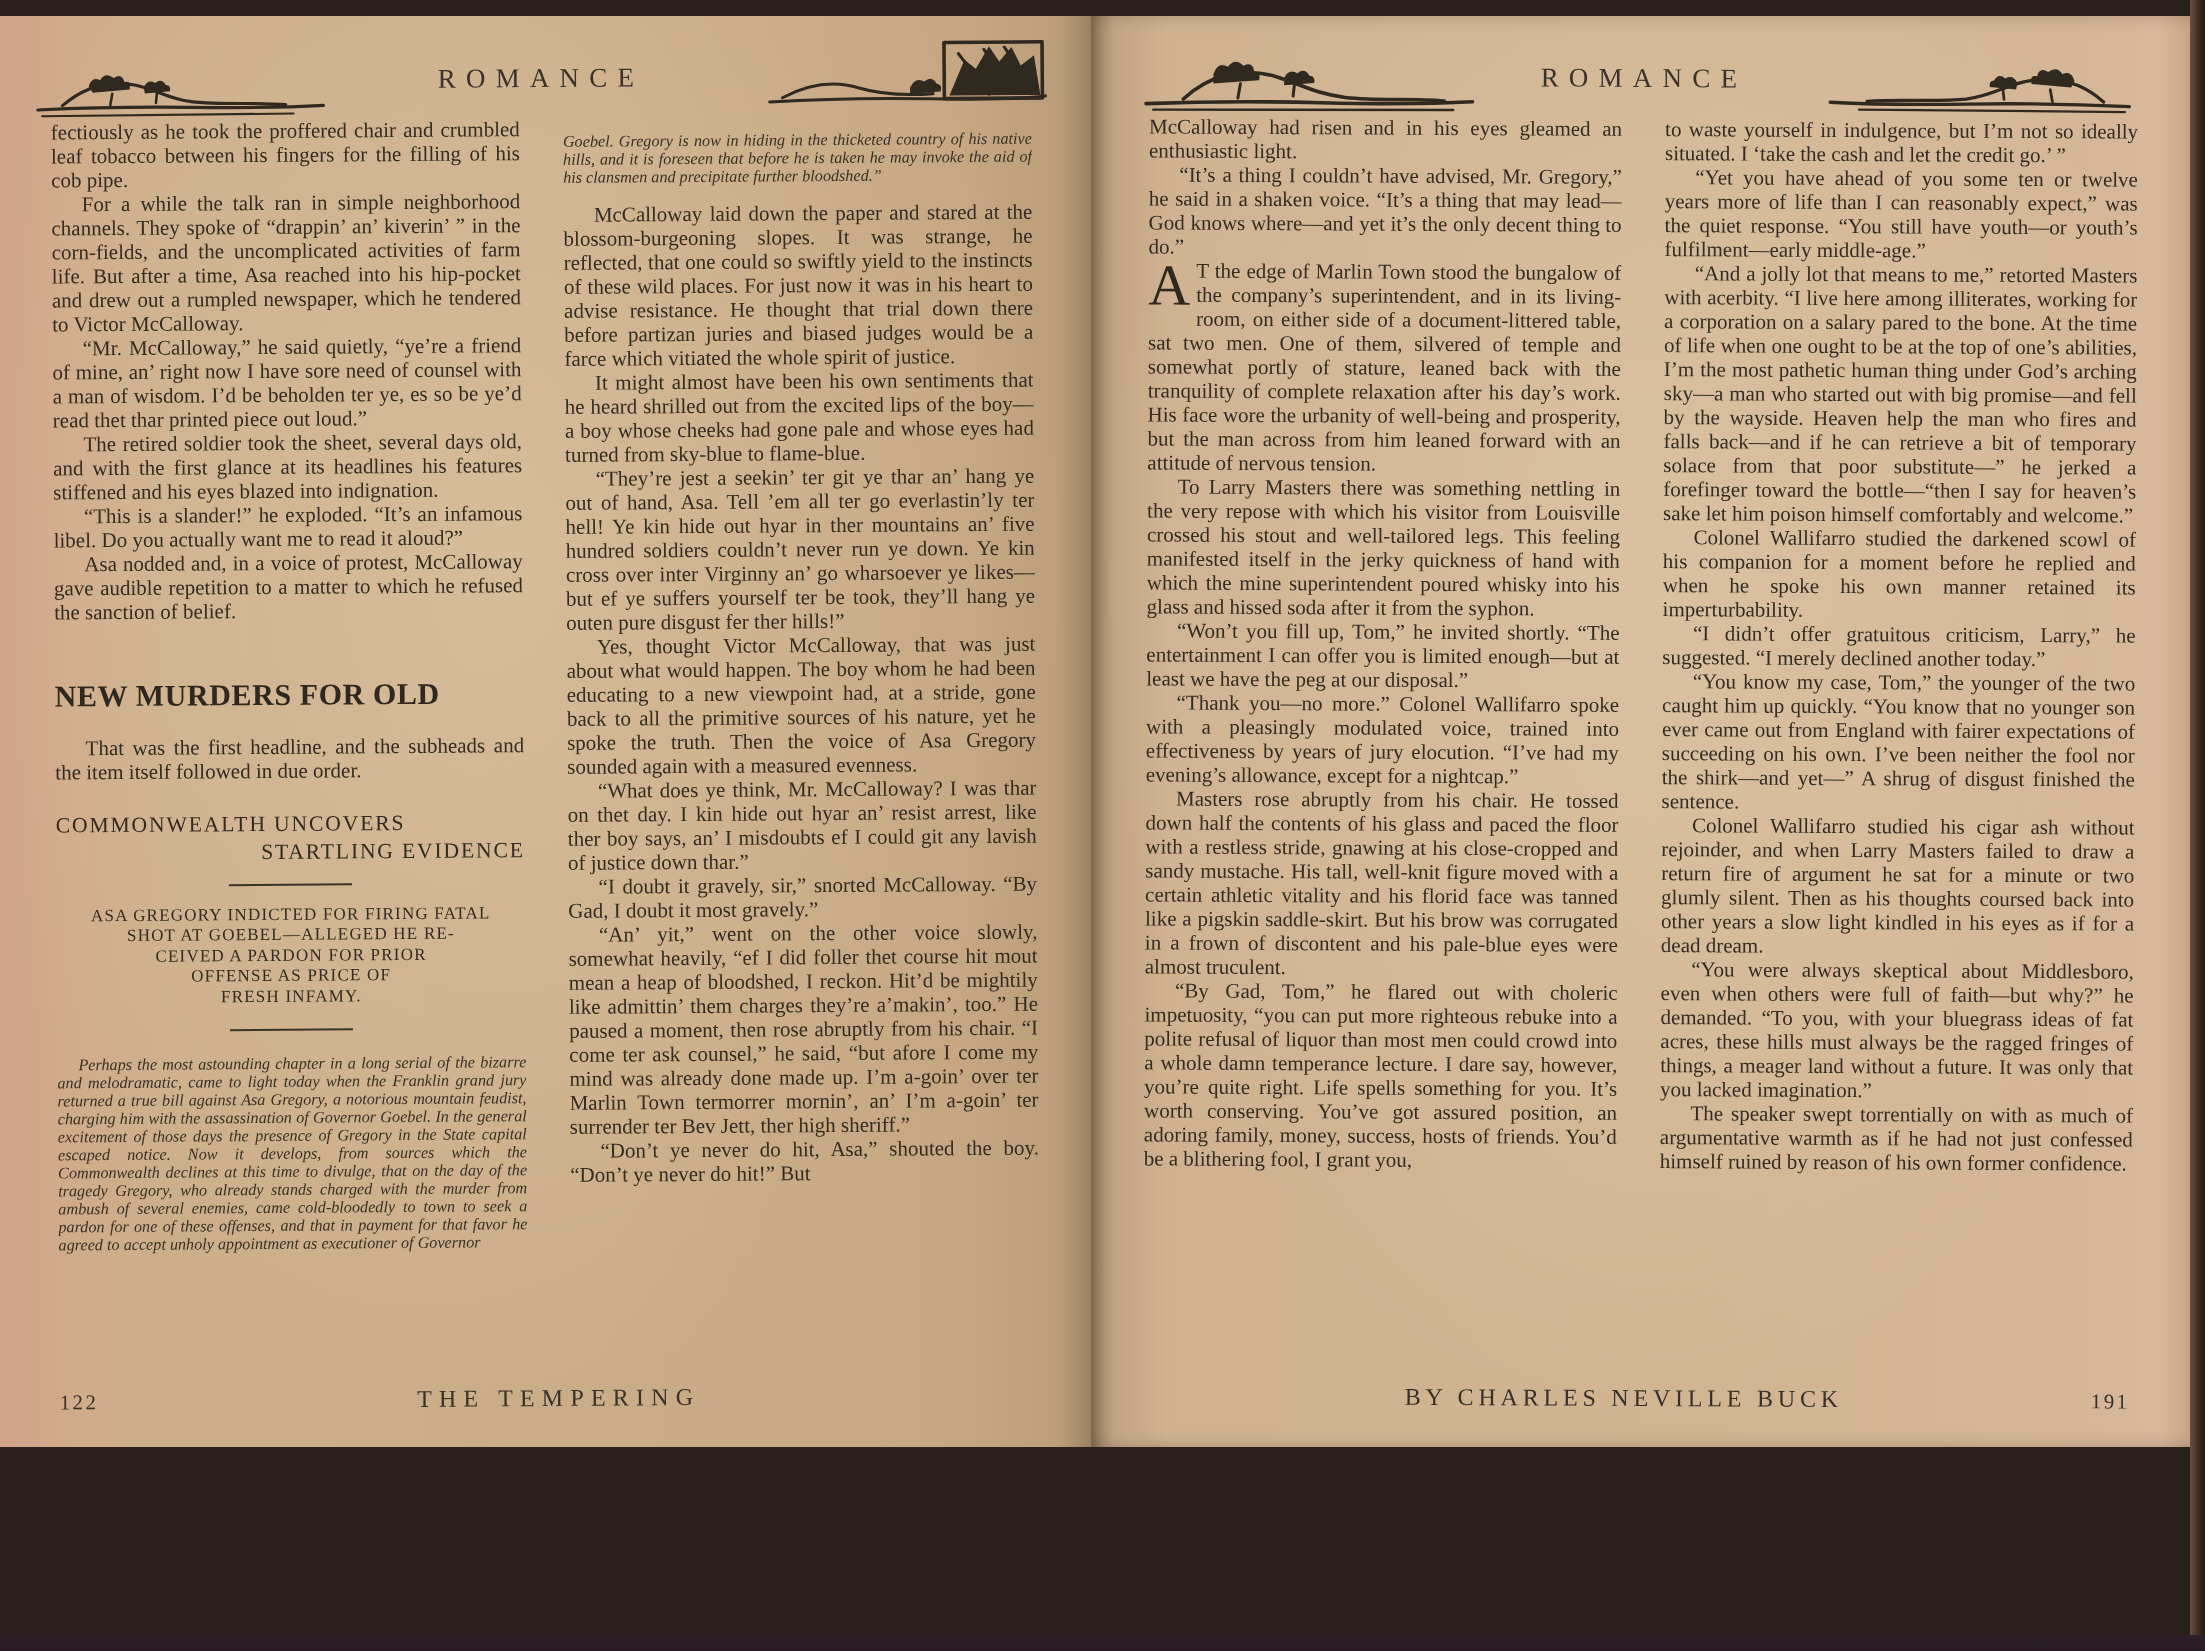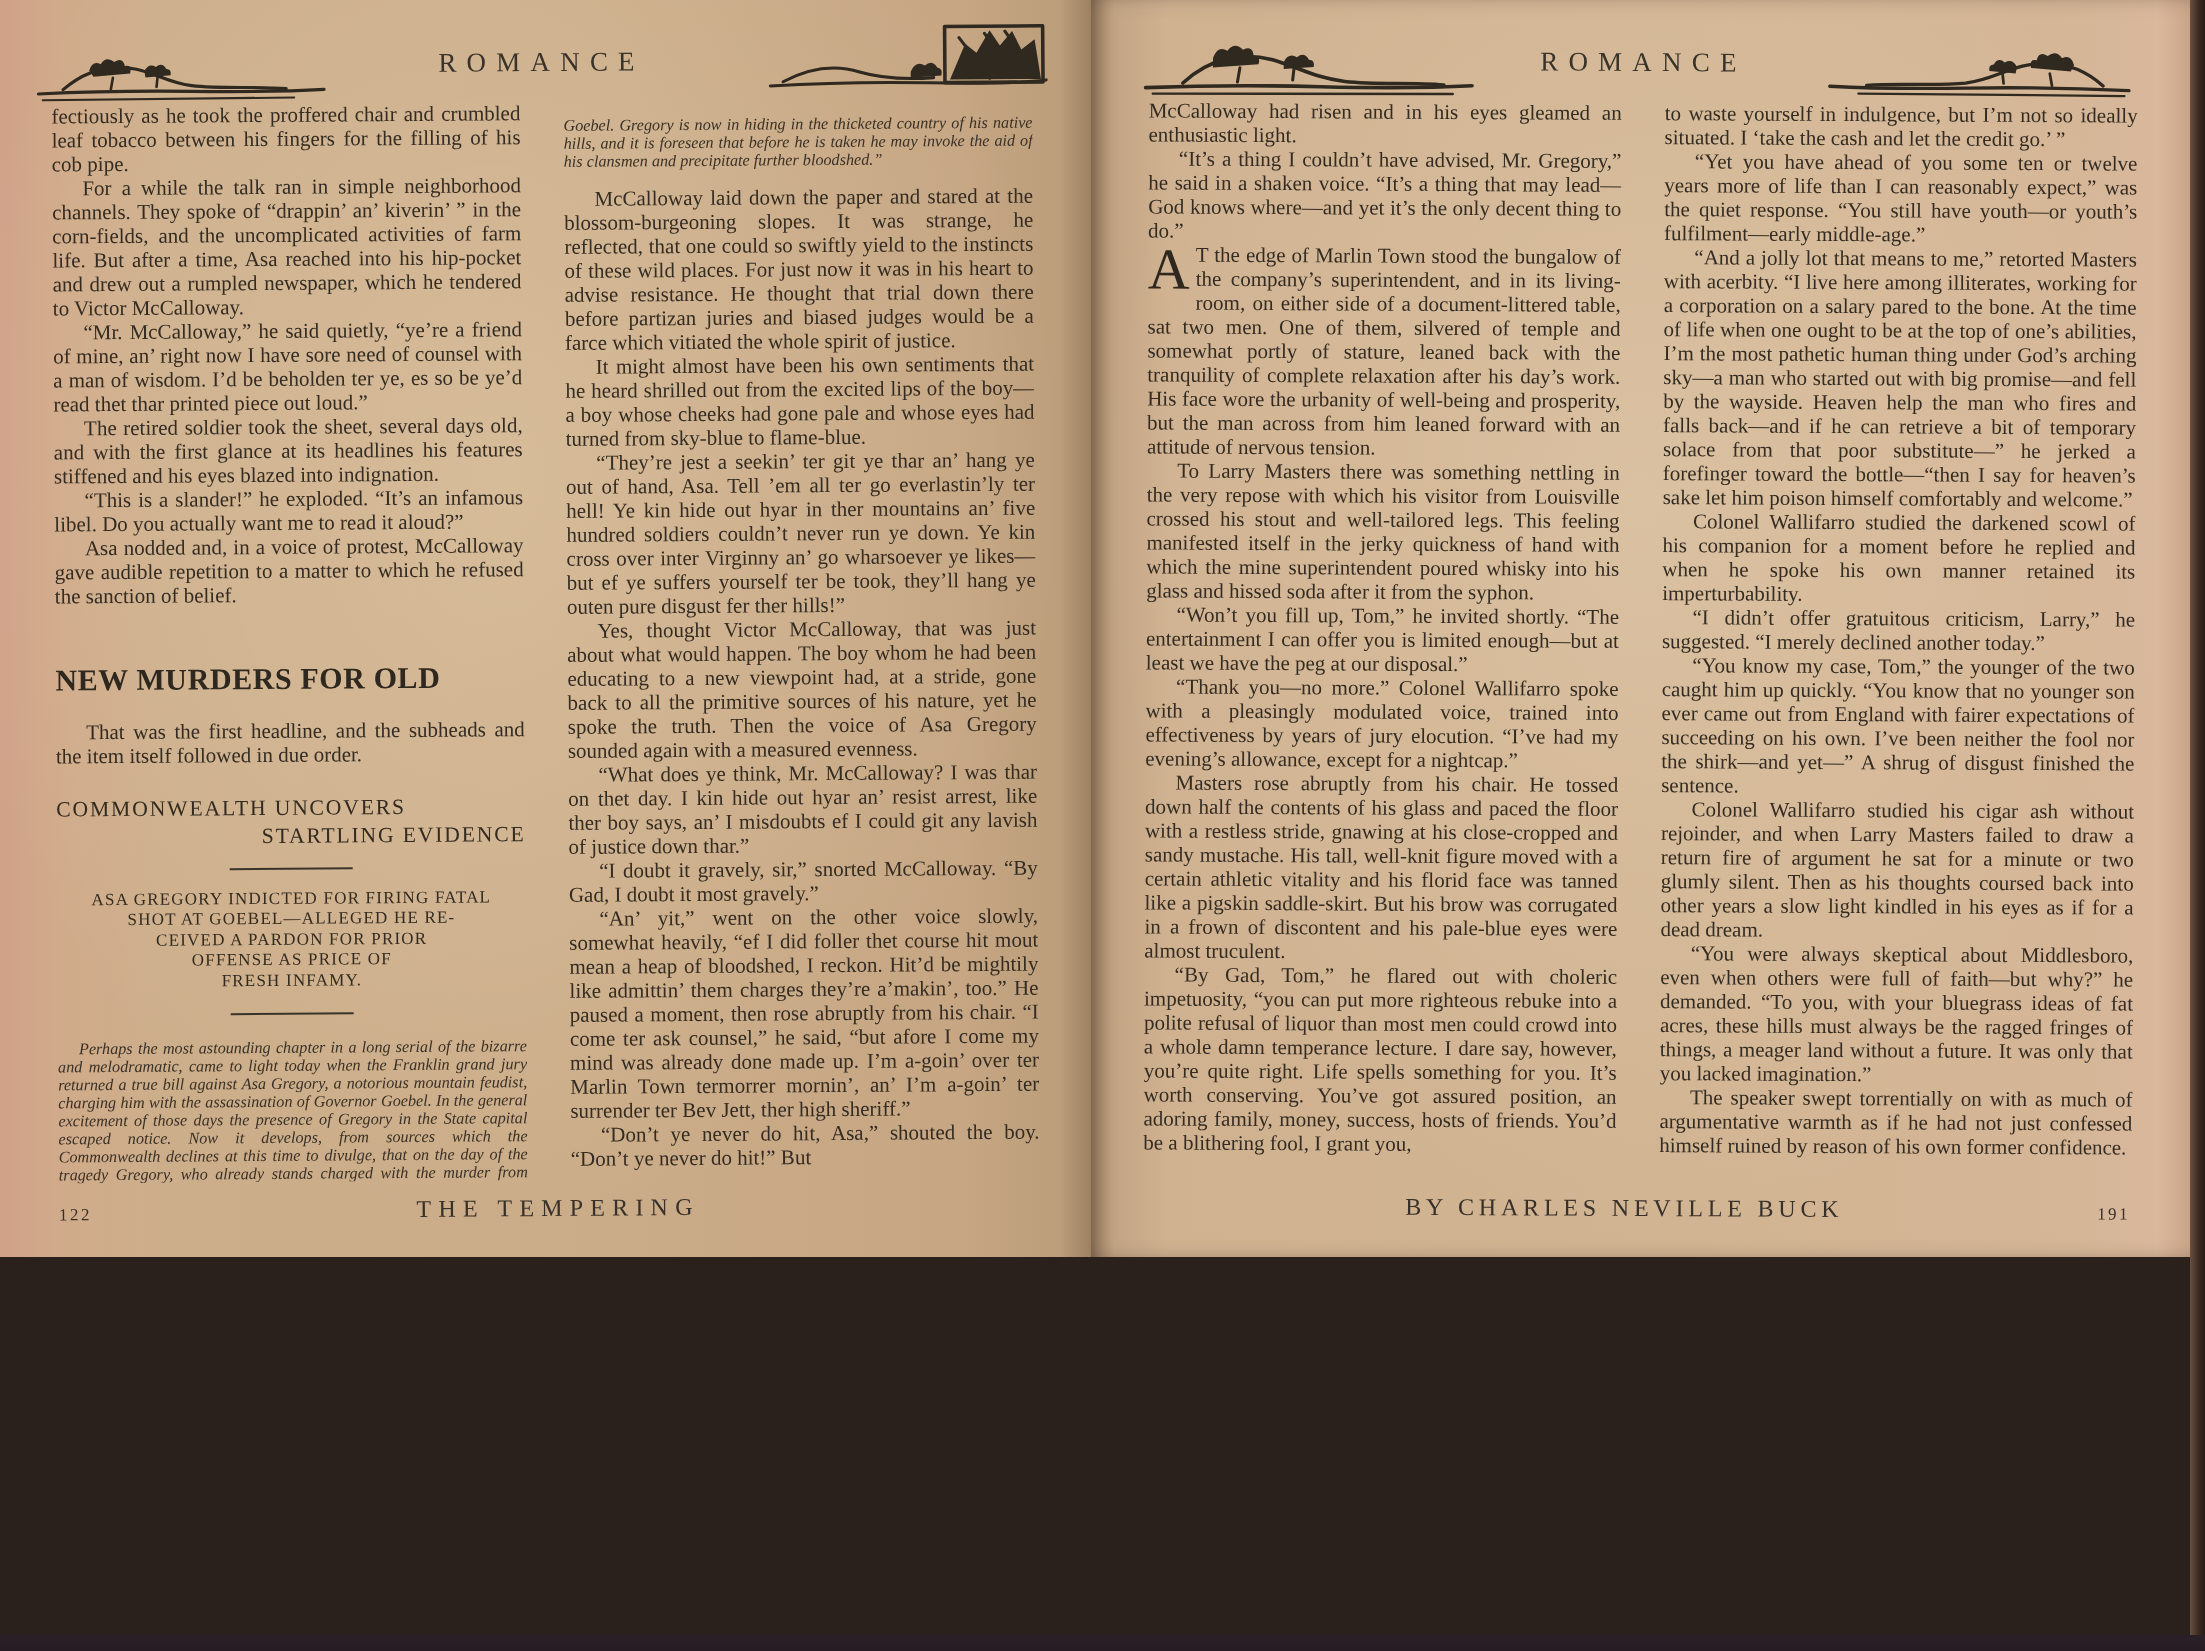--- a/index.html
+++ b/index.html
@@ -4,21 +4,21 @@
 <style>
   html,body{margin:0;padding:0;}
   body{
     position:relative;
     width:2205px;height:1651px;
     background:linear-gradient(0deg,#261c22 0px,#2b2028 15.6px,#2a211c 16.2px,#2a211c 100%);
     font-family:"Liberation Serif", serif;
     color:#332b21;
     overflow:hidden;
   }
-  .page{position:absolute;top:0;height:1257px;overflow:hidden;}
+  .page{position:absolute;top:16px;height:1431px;overflow:hidden;}
   .page-left{
     left:0;width:1091px;
     background:
       radial-gradient(ellipse at 46% 38%, rgba(255,243,216,0.22), rgba(255,243,216,0) 68%),
       linear-gradient(90deg,#d0a289 0px,#d0ab8a 66px,#cdae8b 156px,#cbac88 55%,#c6a683 88%,#b2947293 97%,#9c8162 100%),
       #cbac88;
   }
   .page-right{
     left:1091px;width:1099px;
     background:
@@ -70,21 +70,21 @@
   .deck span{display:block;}
 
   .section-gap{margin-top:25px;}
   .dropcap{
     float:left;font-size:58px;line-height:46px;padding:3.6px 6px 0 0;
     font-weight:normal;color:#2f281e;
   }
 
   
   .footer{position:absolute;left:0;right:0;bottom:35px;height:30px;font-size:24px;color:#38312a;}
-  .folio{position:absolute;font-size:17px;letter-spacing:2.4px;}
+  .folio{position:absolute;font-size:21px;letter-spacing:2.4px;}
   .folio-left{left:55px;bottom:0;}
   .folio-right{right:57px;bottom:0;}
   .book-title{
     position:absolute;left:50%;transform:translateX(-47%);bottom:0;
     letter-spacing:7.2px;white-space:nowrap;
   }
   .byline{
     position:absolute;left:50%;transform:translateX(-53%);bottom:0;
     letter-spacing:4.8px;white-space:nowrap;
   }

